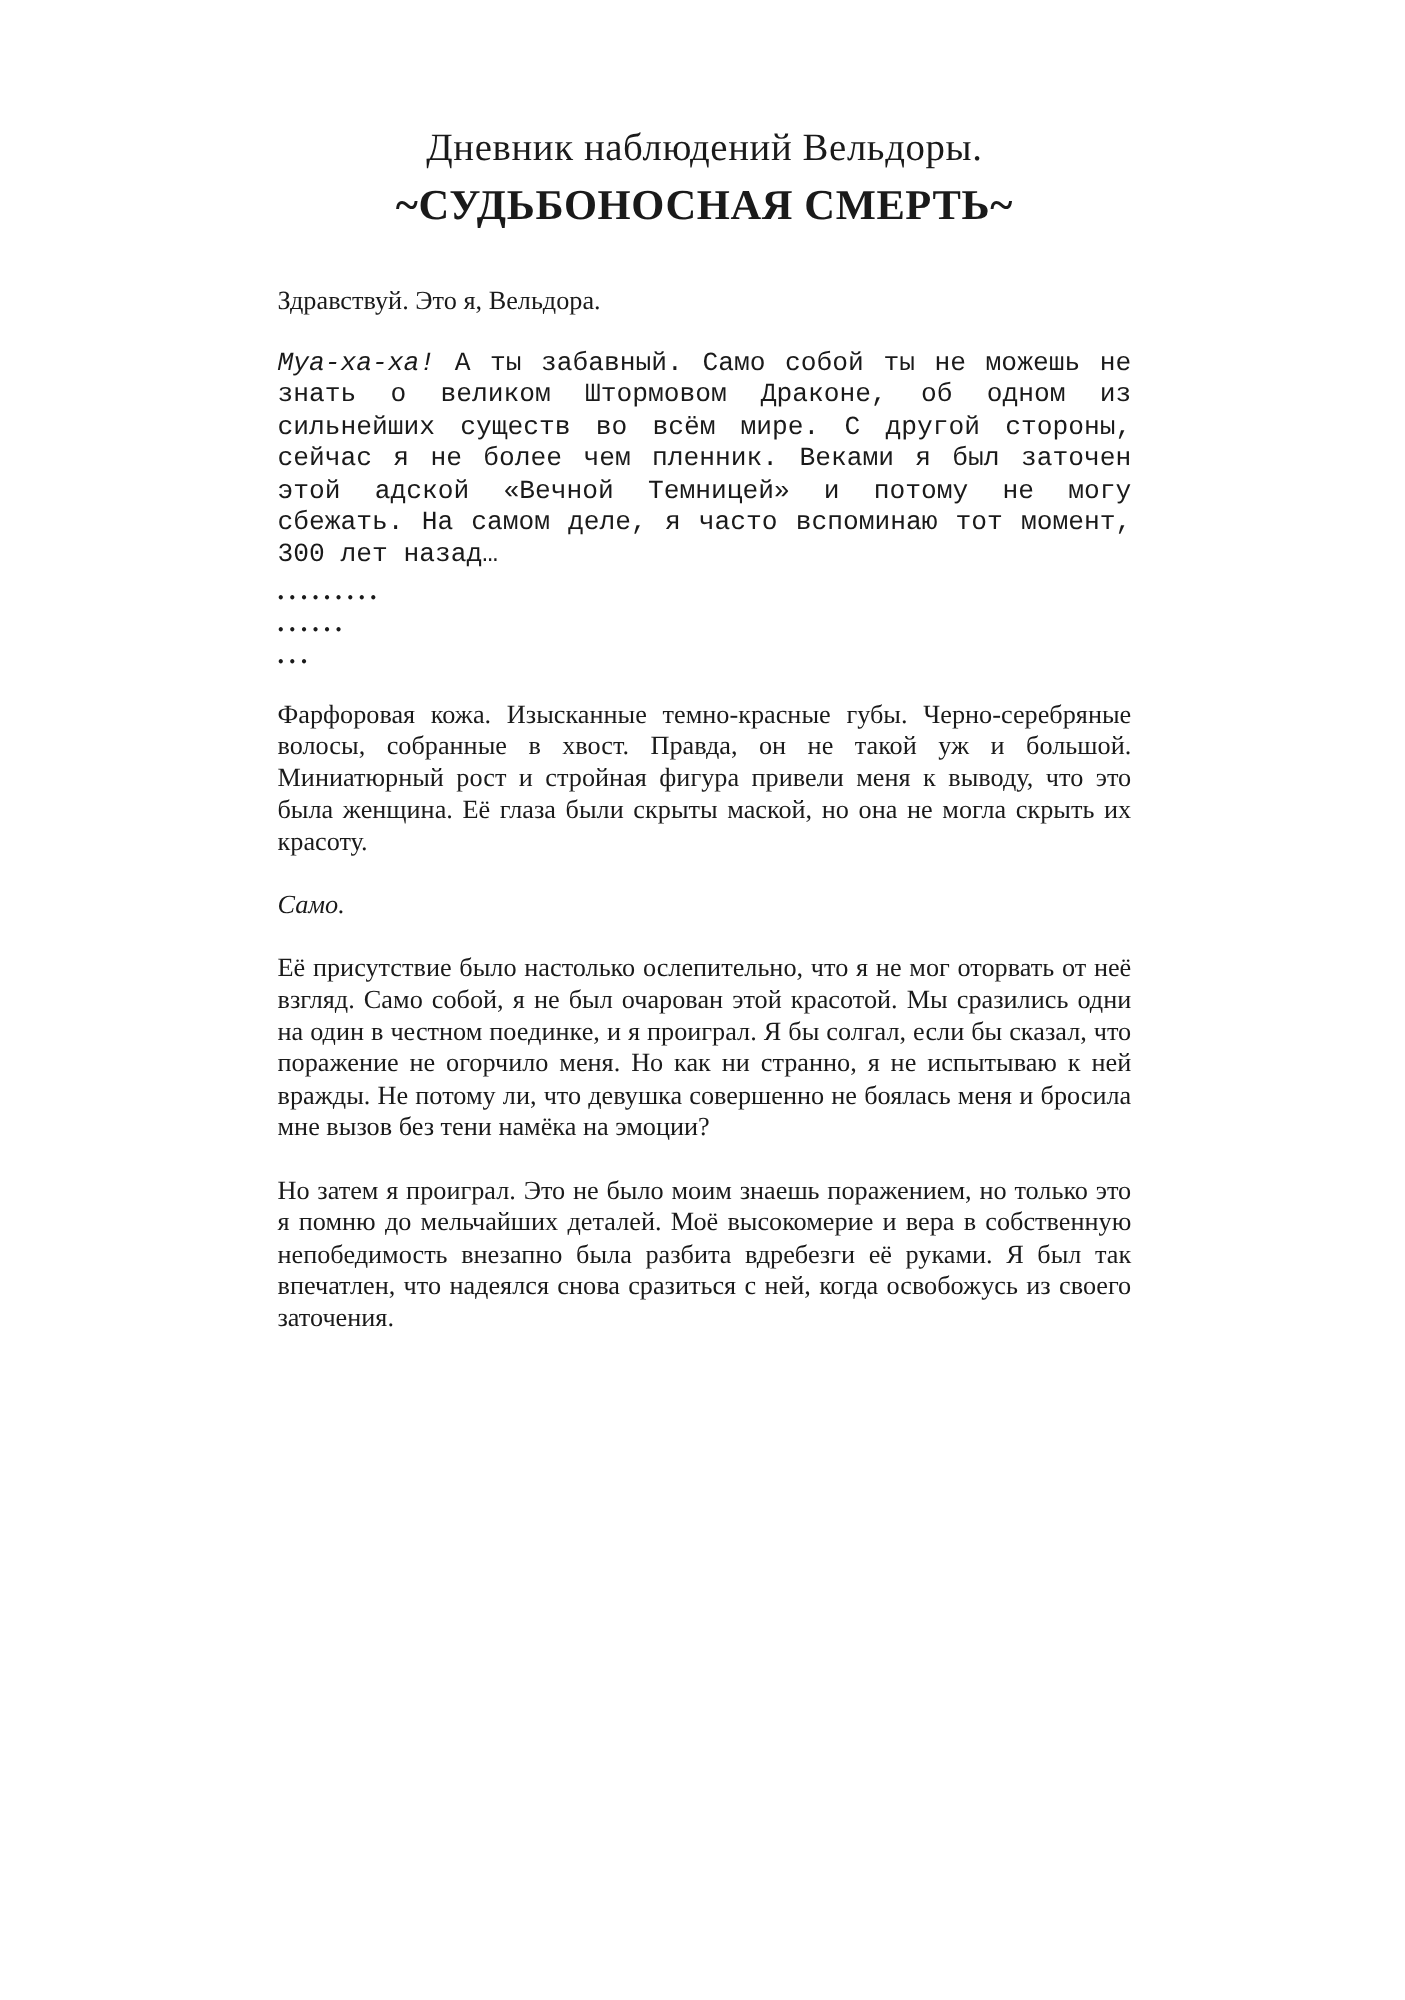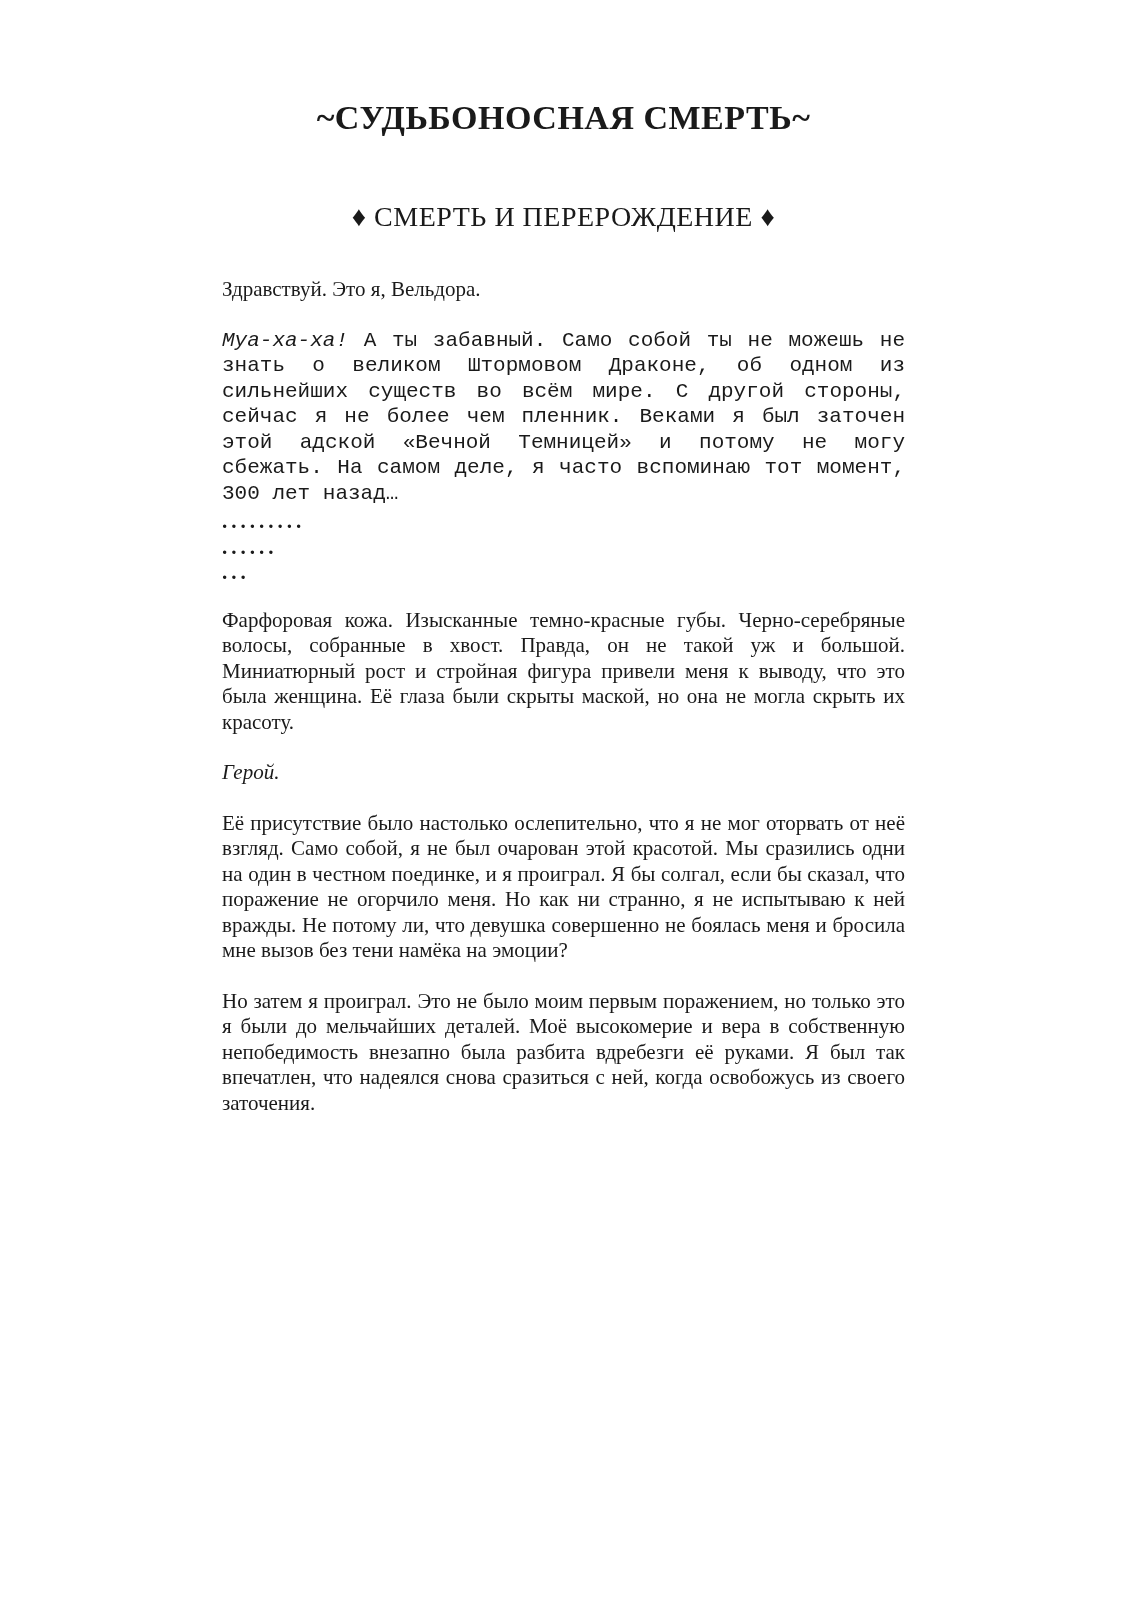--- a/index.html
+++ b/index.html
@@ -84,29 +84,29 @@
     font-style: italic;
   }
 </style>
 </head>
 <body>
 
 <div class="page">
   <div class="content">
     <header class="doc-header">
       <h1>
+        <span class="title-main">Дневник наблюдений Вельдоры.</span>
         <span class="title-sub">~СУДЬБОНОСНАЯ СМЕРТЬ~</span>
       </h1>
-      <h2 class="section-heading">♦ СМЕРТЬ И ПЕРЕРОЖДЕНИЕ ♦</h2>
     </header>
     <main class="text-body" id="paragraphs">
         <p class="para normal">Здравствуй. Это я, Вельдора.</p>
         <p class="para lead-italic tight"><em>Муа-ха-ха!</em> А ты забавный. Само собой ты не можешь не знать о великом Штормовом Драконе, об одном из сильнейших существ во всём мире. С другой стороны, сейчас я не более чем пленник. Веками я был заточен этой адской «Вечной Темницей» и потому не могу сбежать. На самом деле, я часто вспоминаю тот момент, 300 лет назад…</p>
         <p class="para dots">.........</p>
         <p class="para dots">......</p>
         <p class="para dots dots-last">...</p>
         <p class="para normal">Фарфоровая кожа. Изысканные темно-красные губы. Черно-серебряные волосы, собранные в хвост. Правда, он не такой уж и большой. Миниатюрный рост и стройная фигура привели меня к выводу, что это была женщина. Её глаза были скрыты маской, но она не могла скрыть их красоту.</p>
-        <p class="para italic">Герой.</p>
+        <p class="para italic">Само.</p>
         <p class="para normal">Её присутствие было настолько ослепительно, что я не мог оторвать от неё взгляд. Само собой, я не был очарован этой красотой. Мы сразились одни на один в честном поединке, и я проиграл. Я бы солгал, если бы сказал, что поражение не огорчило меня. Но как ни странно, я не испытываю к ней вражды. Не потому ли, что девушка совершенно не боялась меня и бросила мне вызов без тени намёка на эмоции?</p>
-        <p class="para normal">Но затем я проиграл. Это не было моим первым поражением, но только это я были до мельчайших деталей. Моё высокомерие и вера в собственную непобедимость внезапно была разбита вдребезги её руками. Я был так впечатлен, что надеялся снова сразиться с ней, когда освобожусь из своего заточения.</p>
+        <p class="para normal">Но затем я проиграл. Это не было моим знаешь поражением, но только это я помню до мельчайших деталей. Моё высокомерие и вера в собственную непобедимость внезапно была разбита вдребезги её руками. Я был так впечатлен, что надеялся снова сразиться с ней, когда освобожусь из своего заточения.</p>
       </main>
   </div>
 </div>
 
 </body></html>

